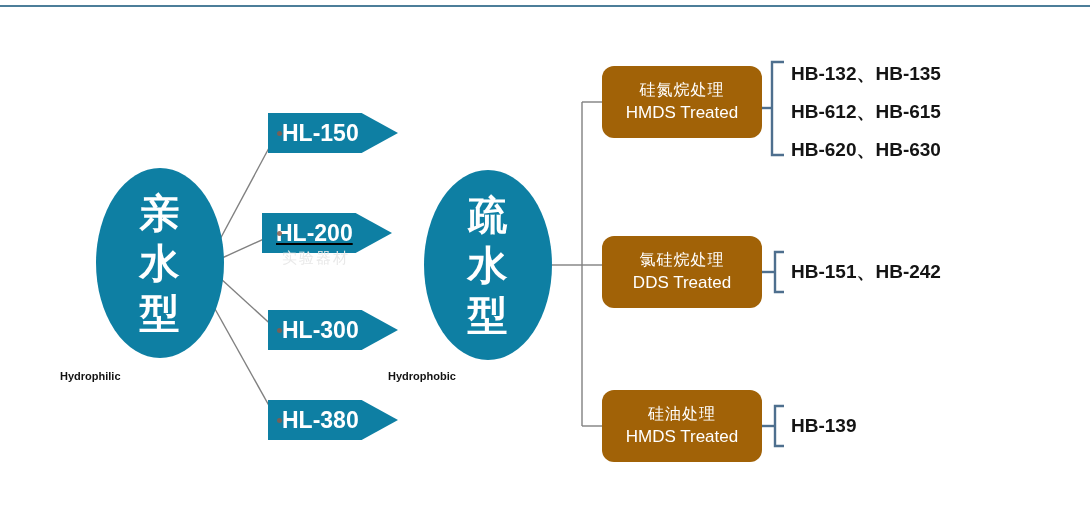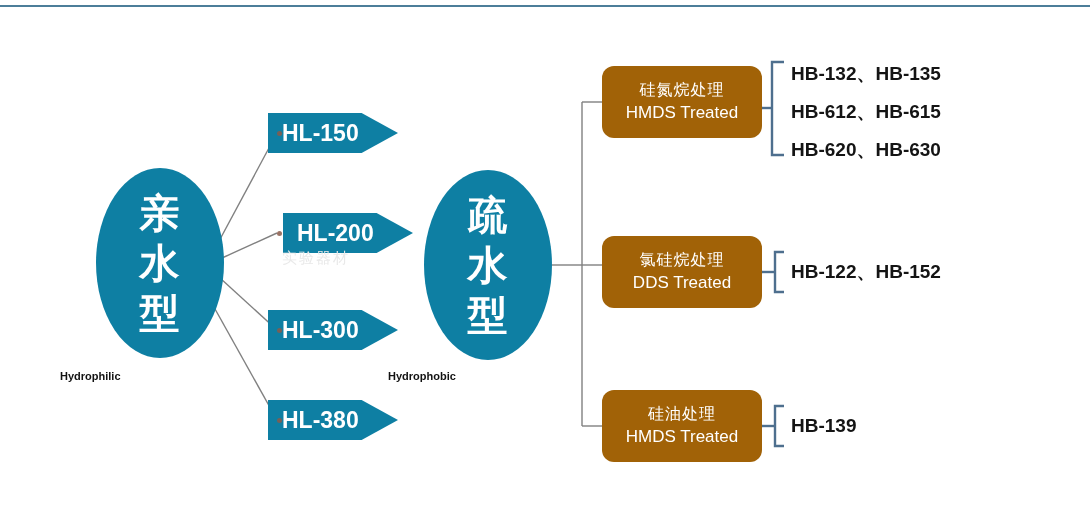--- a/index.html
+++ b/index.html
@@ -95,21 +95,21 @@
   .arrow-dot {
     position: absolute;
     width: 5px;
     height: 5px;
     border-radius: 50%;
     background: #8a5a4a;
     opacity: .85;
   }
 
   #arrow-0 { left: 268px; top: 113px; }
-  #arrow-1 { left: 283px; top: 213px; }
+  #arrow-1 { left: 262px; top: 213px; text-decoration: underline; }
   #arrow-2 { left: 268px; top: 310px; }
   #arrow-3 { left: 268px; top: 400px; }
 
   .watermark {
     position: absolute;
     left: 282px;
     top: 249px;
     font-size: 15px;
     color: #e9e9e9;
     letter-spacing: 2px;
@@ -250,20 +250,20 @@
     <div class="en">HMDS Treated</div>
   </div>
 
   <div class="product-list" id="products-hmds">
     <div class="pline">HB-132、HB-135</div>
     <div class="pline">HB-612、HB-615</div>
     <div class="pline">HB-620、HB-630</div>
   </div>
 
   <div class="product-list" id="products-dds">
-    <div class="pline">HB-122、HB-152</div>
+    <div class="pline">HB-151、HB-242</div>
   </div>
 
   <div class="product-list" id="products-pmds">
     <div class="pline">HB-139</div>
   </div>
 
 </div>
 
 </body></html>

